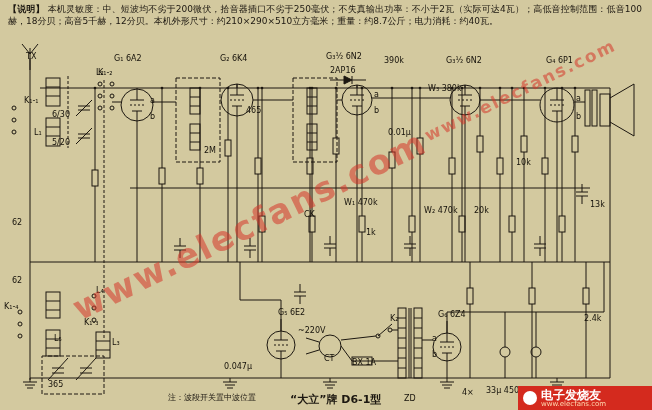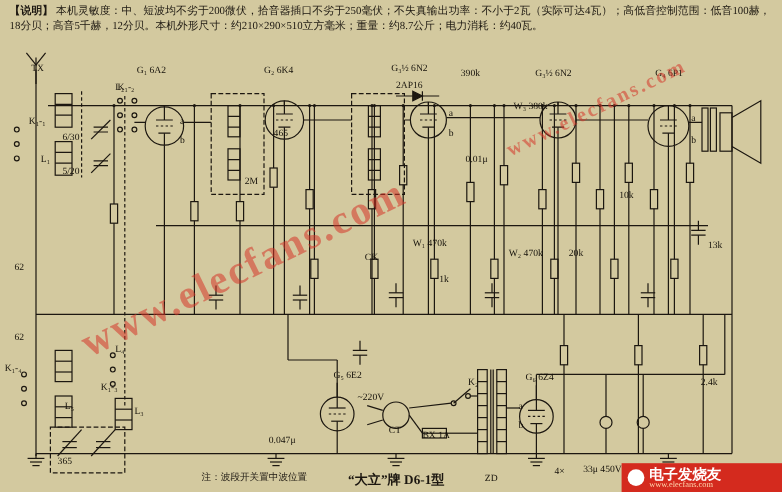--- a/index.html
+++ b/index.html
@@ -35,21 +35,21 @@
     width:14px;height:14px;border-radius:50%;background:#fff;color:#d42a1e;
     font-size:10px;font-weight:bold;display:flex;align-items:center;justify-content:center;flex:0 0 auto;
   }
   .banner-text{display:flex;flex-direction:column;line-height:1;}
   .banner-title{color:#fff;font-weight:bold;font-size:12px;white-space:nowrap;}
   .banner-url{color:#ffd9b0;font-size:7px;white-space:nowrap;}
 </style>
 </head>
 <body>
 
-<div style="width:652px;height:290px;font-family:Liberation Serif, serif;">
+<div style="width:652px;height:290px;">
 
   <div class="header">
     <span class="tag">【说明】</span>
     <span>本机灵敏度：中、短波均不劣于200微伏，拾音器插口不劣于250毫伏；不失真输出功率：不小于2瓦（实际可达4瓦）；高低音控制范围：低音100赫，18分贝；高音5千赫，12分贝。本机外形尺寸：约210×290×510立方毫米；重量：约8.7公斤；电力消耗：约40瓦。</span>
   </div>
 
   <div class="schematic">
 
     <svg width="652" height="370" viewBox="0 0 652 370">
       <g stroke="#1c1710" fill="none" stroke-width="1">
@@ -407,21 +407,21 @@
         <div class="lbl" style="left: 52px; top: 70px;">6/30</div>
         <div class="lbl" style="left: 52px; top: 98px;">5/20</div>
         <div class="lbl" style="left: 114px; top: 14px;">G₁ 6A2</div>
         <div class="lbl" style="left: 220px; top: 14px;">G₂ 6K4</div>
         <div class="lbl" style="left: 326px; top: 12px;">G₃½ 6N2</div>
         <div class="lbl" style="left: 330px; top: 26px;">2AP16</div>
         <div class="lbl" style="left: 384px; top: 16px;">390k</div>
         <div class="lbl" style="left: 446px; top: 16px;">G₃½ 6N2</div>
         <div class="lbl" style="left: 428px; top: 44px;">W₃ 380k</div>
         <div class="lbl" style="left: 546px; top: 16px; text-align: center;">G₄ 6P1</div>
-        <div class="lbl" style="left: 228px; top: 66px; text-align: center;">465</div>
+        <div class="lbl" style="left: 246px; top: 66px; text-align: center;">465</div>
         <div class="lbl" style="left: 204px; top: 106px;">2M</div>
         <div class="lbl" style="left: 388px; top: 88px;">0.01μ</div>
         <div class="lbl" style="left: 516px; top: 118px;">10k</div>
         <div class="lbl" style="left: 590px; top: 160px;">13k</div>
         <div class="lbl" style="left: 344px; top: 158px;">W₁ 470k</div>
         <div class="lbl" style="left: 424px; top: 166px;">W₂ 470k</div>
         <div class="lbl" style="left: 474px; top: 166px;">20k</div>
         <div class="lbl" style="left: 366px; top: 188px;">1k</div>
         <div class="lbl" style="left: 264px; top: 170px; margin-left: 40px;">CK</div>
         <div class="lbl" style="left: 12px; top: 178px;">62</div>

